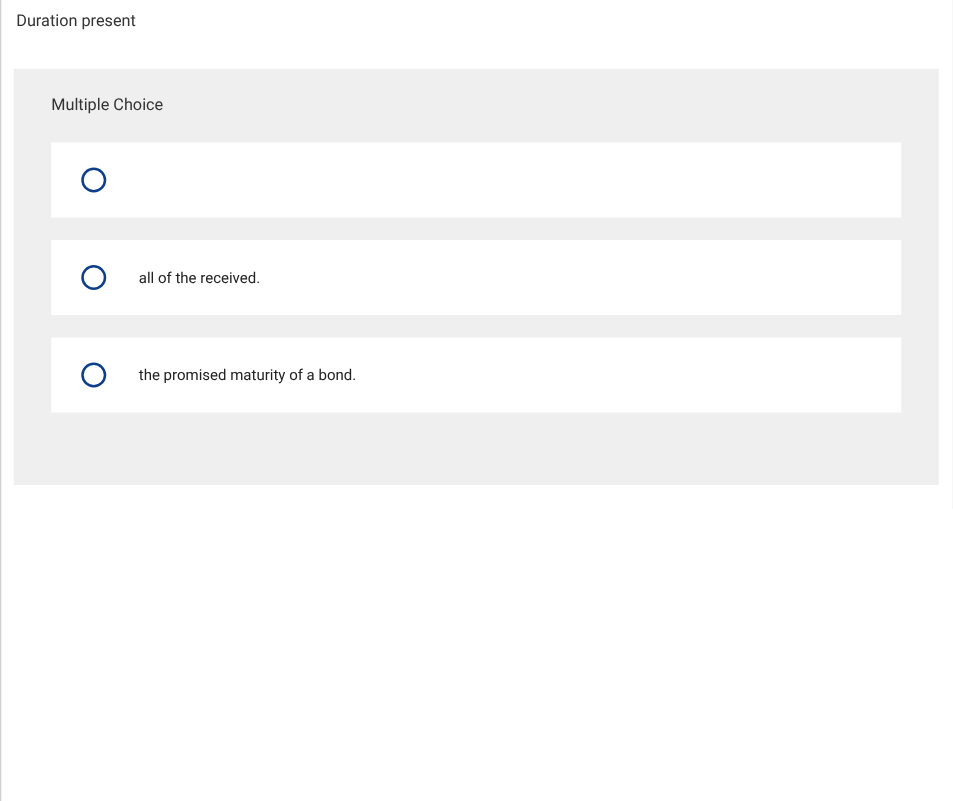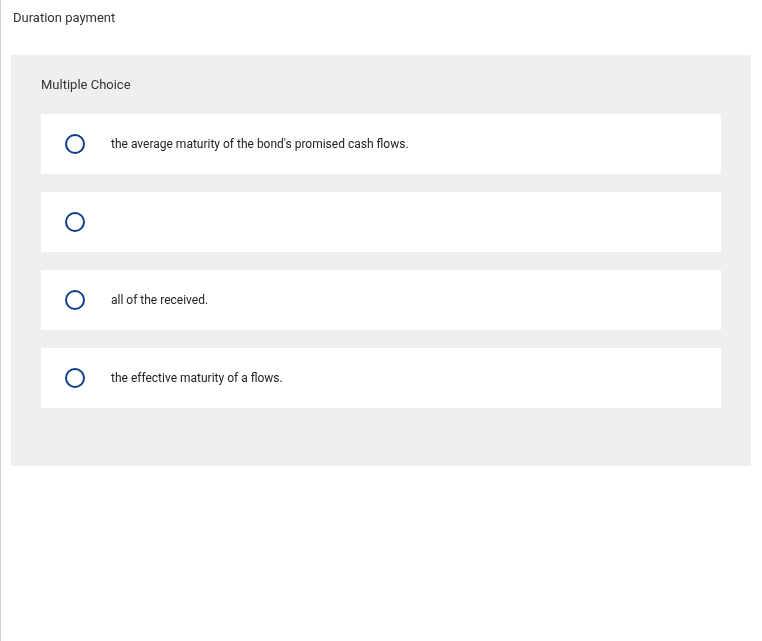--- a/index.html
+++ b/index.html
@@ -58,41 +58,37 @@
       font-size: 12px;
       color: #222;
       line-height: 1.5;
       max-width: 530px;
     }
   </style>
 </head>
 <body>
 
 <div class="container">
-  <div class="question-title">Duration payment</div>
+  <div class="question-title">Duration present</div>
 
   <div class="mc-panel">
     <div class="mc-header">Multiple Choice</div>
 
     <div class="options-wrap">
 
-      <div class="option">
-        <div class="radio"></div>
-        <div class="option-text">the average maturity of the bond's promised cash flows.</div>
-      </div>
 
       <div class="option">
         <div class="radio"></div>
       </div>
 
       <div class="option">
         <div class="radio"></div>
         <div class="option-text">all of the received.</div>
       </div>
 
       <div class="option">
         <div class="radio"></div>
-        <div class="option-text">the effective maturity of a flows.</div>
+        <div class="option-text">the promised maturity of a bond.</div>
       </div>
 
     </div>
   </div>
 </div>
 
 </body></html>

